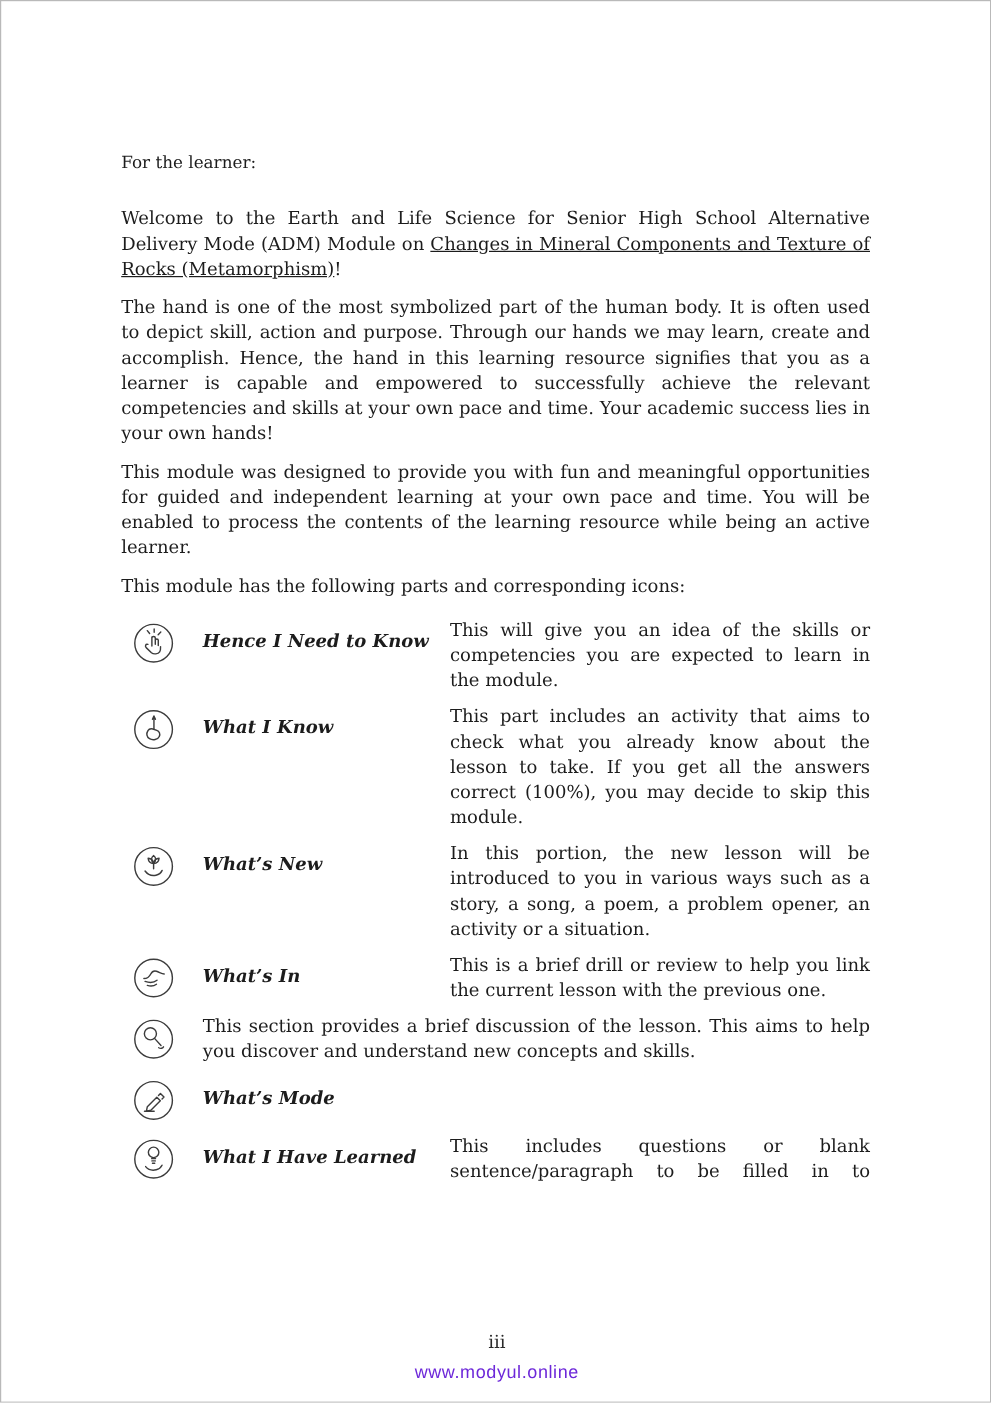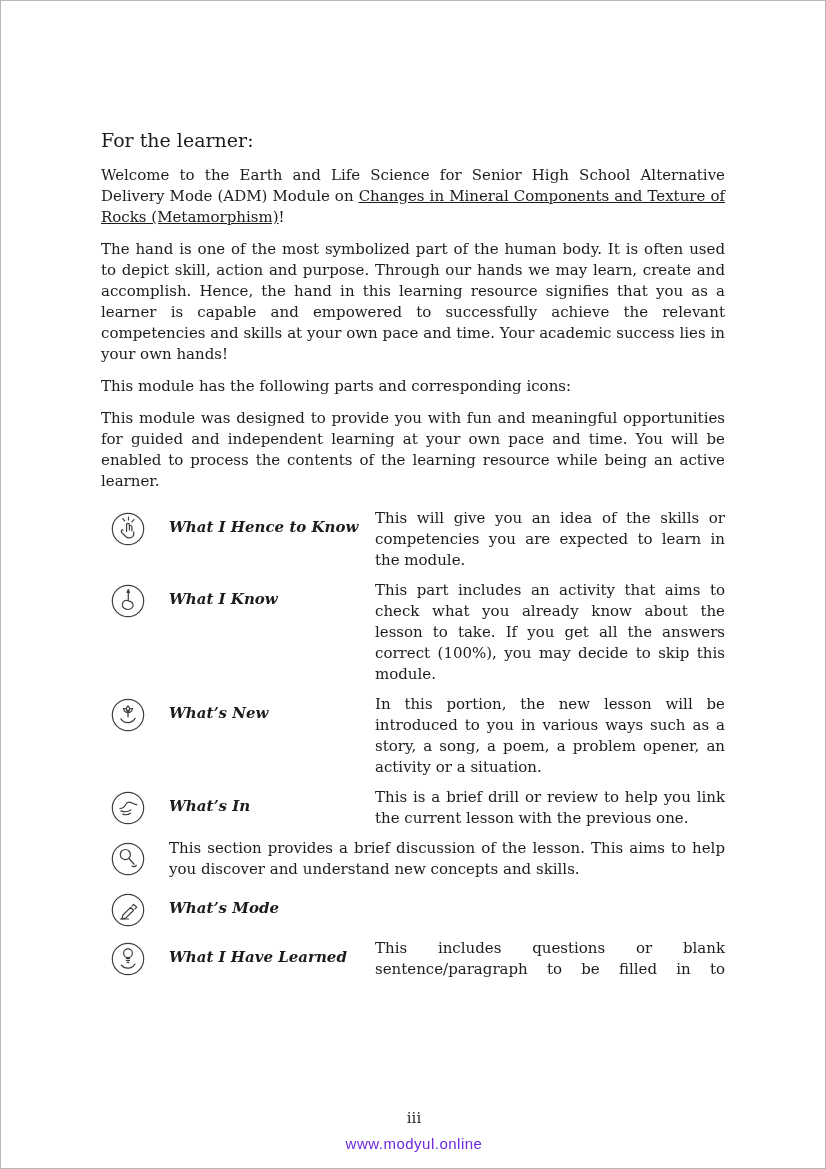--- a/index.html
+++ b/index.html
@@ -10,21 +10,21 @@
     font-family: "DejaVu Serif", "Liberation Serif", serif;
     color: #1c1c1c;
     overflow: hidden;
   }
   .page {
     position: absolute; inset: 0;
     border: 1px solid #b9b9b9;
     padding: 126px 100px 0 100px;
     background: #fff;
   }
-  .salutation { font-size: 19px; line-height: 1.4; margin-bottom: 11px; }
+  .salutation { font-size: 14px; line-height: 1.4; margin-bottom: 25px; }
   .para { font-size: 15px; line-height: 1.4; text-align: justify; margin-bottom: 11px; }
   .u { text-decoration: underline; }
   .sections { margin-top: 16px; }
   .row { display: flex; align-items: flex-start; margin-bottom: 9px; }
   .icon-cell { flex: 0 0 68px; width: 68px; padding-left: 8px; padding-top: 2px; }
   .icon-cell svg { display: block; }
   .label-cell {
     flex: 0 0 206px; width: 206px;
     font-weight: bold; font-style: italic;
     font-size: 15px; line-height: 1.4;
@@ -45,36 +45,36 @@
 <body>
 
 <div class="page">
 
   <p class="salutation">For the learner:</p>
 
   <p class="para"><span>Welcome to the Earth and Life Science for Senior High School Alternative Delivery Mode (ADM) Module on </span><span class="u">Changes in Mineral Components and Texture of Rocks (Metamorphism)</span><span>!</span></p>
 
   <p class="para">The hand is one of the most symbolized part of the human body. It is often used to depict skill, action and purpose. Through our hands we may learn, create and accomplish. Hence, the hand in this learning resource signifies that you as a learner is capable and empowered to successfully achieve the relevant competencies and skills at your own pace and time. Your academic success lies in your own hands!</p>
 
+  <p class="para">This module was designed to provide you with fun and meaningful opportunities for guided and independent learning at your own pace and time. You will be enabled to process the contents of the learning resource while being an active learner.</p>
+
   <p class="para">This module has the following parts and corresponding icons:</p>
-
-  <p class="para">This module was designed to provide you with fun and meaningful opportunities for guided and independent learning at your own pace and time. You will be enabled to process the contents of the learning resource while being an active learner.</p>
 
   <div class="sections">
 
     <div class="row">
       <div class="icon-cell">
         <svg width="38" height="38" viewBox="0 0 40 40">
           <circle class="ic" cx="20" cy="20" r="16.5"></circle>
           <path class="ic" d="M16.5 11.5 l-2 -2.5 M20.5 10.5 v-3 M24 12.5 l2.3 -2.3"></path>
           <path class="ic" d="M18.5 14.5 v8 M18.5 15.5 c0 -1.9 3 -1.9 3 0 v5.5 M21.5 17.5 c0 -1.6 2.6 -1.6 2.6 0 v4.5"></path>
           <path class="ic" d="M15 21 c-2 -0.6 -2.9 1.6 -1.3 3.1 l4.4 4.3 c2 1.6 5.9 1.2 7.2 -0.8 c0.8 -1.2 0.9 -2.9 0.8 -4.6"></path>
         </svg>
       </div>
-      <div class="label-cell">What I Hence to Know</div>
+      <div class="label-cell">Hence I Need to Know</div>
       <div class="desc-cell">This will give you an idea of the skills or competencies you are expected to learn in the module.</div>
     </div>
 
     <div class="row">
       <div class="icon-cell">
         <svg width="38" height="38" viewBox="0 0 40 40">
           <circle class="ic" cx="20" cy="20" r="16.5"></circle>
           <path class="ic" d="M20.3 8 v11.5 M19 11 l1.3 -3 l1.3 3"></path>
           <path class="ic" d="M15 21 c-1.6 2.4 -1.1 5.5 1.4 7 c3 1.8 7.3 0.8 8.6 -2 c1 -2.2 0 -4.5 -2.2 -5.3 l-3.4 -1.2 c-1.9 -0.6 -3.5 0 -4.4 1.5 z"></path>
         </svg>

